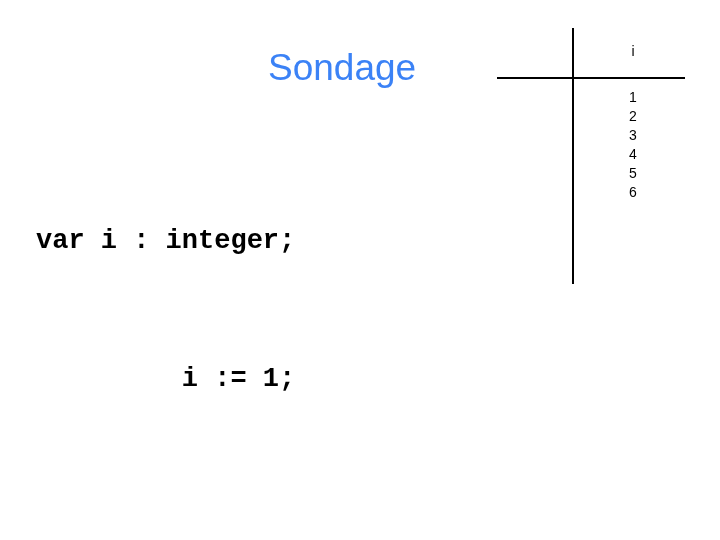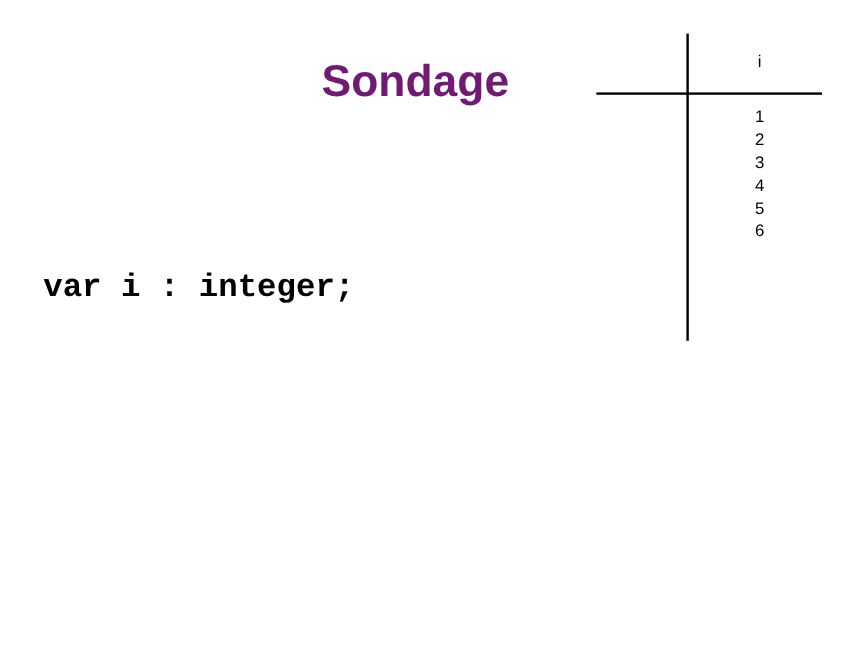--- a/index.html
+++ b/index.html
@@ -17,24 +17,24 @@
     color: #000000;
   }
 
   
   #slide-title {
     position: absolute;
     left: 268px;
     top: 48px;
     font-family: "Liberation Sans", sans-serif;
     font-size: 37px;
-    font-weight: 700;
+    font-weight: 400;
     line-height: 40px;
     letter-spacing: 0px;
-    color: #701a75;
+    color: #3b82f6;
     white-space: pre;
   }
 
   
   #code-block {
     position: absolute;
     left: 36px;
     top: 126px;
     font-family: "Liberation Mono", "DejaVu Sans Mono", monospace;
     font-size: 27px;
@@ -101,20 +101,21 @@
 </style>
 </head>
 <body>
 
 <div id="slide">
 
   <div id="slide-title">Sondage</div>
 
   <div id="code-block">
     <div class="code-line">var i : integer;</div>
+    <div class="code-line">i := 1;</div>
     
     
     
     
   </div>
 
   <div id="trace-table">
     <div id="trace-vline"></div>
     <div id="trace-hline"></div>
     <div id="trace-header">i</div>

